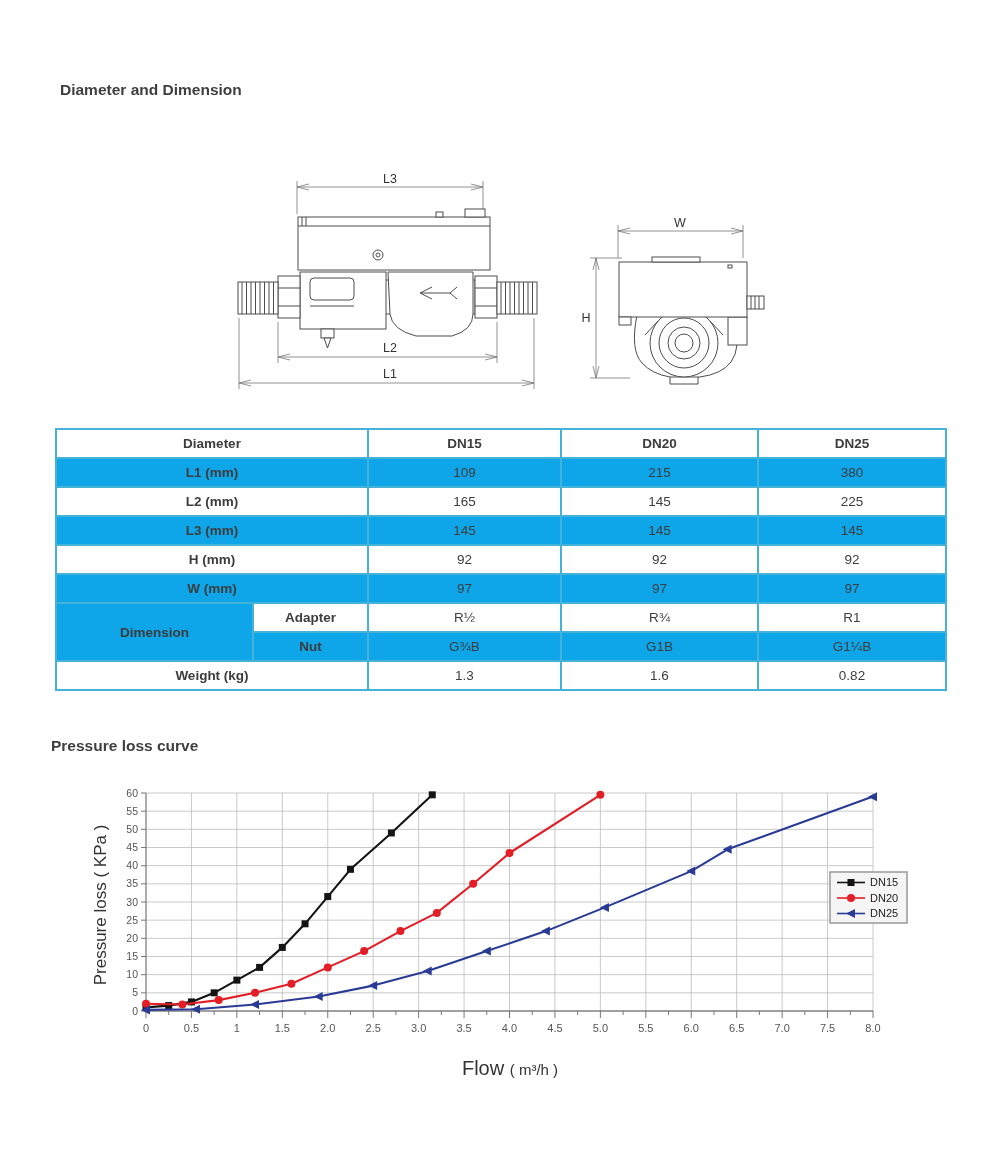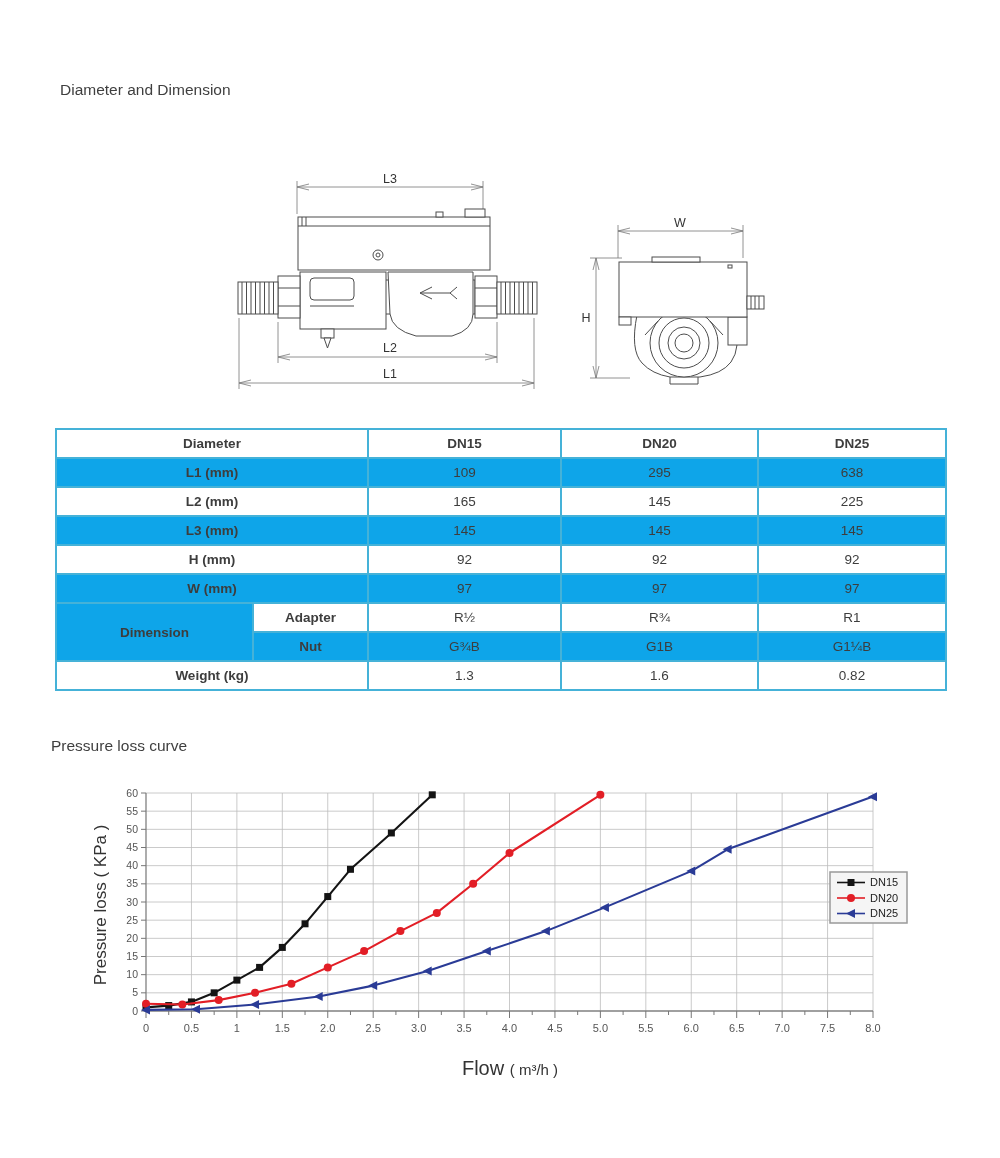--- a/index.html
+++ b/index.html
@@ -1,18 +1,18 @@
 <!DOCTYPE html>
 <html><head>
 <meta charset="utf-8">
 <style>
   html,body{margin:0;padding:0;background:#fff;}
   .page{position:relative;width:1000px;height:1158px;background:#fff;overflow:hidden;
         font-family:"Liberation Sans",sans-serif;color:#3d3d3d;}
-  .section-title{position:absolute;font-size:15.5px;font-weight:400;color:#3f3f3f;text-align:center;}
+  .section-title{position:absolute;font-size:15.5px;font-weight:700;color:#3f3f3f;text-align:center;}
   #title1{left:60px;top:81px;}
   #title2{left:51px;top:737px;}
   svg{position:absolute;}
   #draw-left{left:220px;top:160px;}
   #draw-right{left:570px;top:210px;}
   #chart{left:0;top:755px;}
   .dl{stroke:#4d4d4d;stroke-width:1;fill:none;}
   .dw{stroke:#4d4d4d;stroke-width:1;fill:#fff;}
   .dim{stroke:#777;stroke-width:0.8;fill:none;}
   .dimtxt{font-size:12.5px;fill:#333;}
@@ -116,22 +116,22 @@
     <tbody>
     <tr>
       <td colspan="2" class="b">Diameter</td>
       <td class="b">DN15</td>
       <td class="b">DN20</td>
       <td class="b">DN25</td>
     </tr>
     <tr>
       <td colspan="2" class="b blue">L1 (mm)</td>
       <td class="blue">109</td>
-      <td class="blue">295</td>
-      <td class="blue">638</td>
+      <td class="blue">215</td>
+      <td class="blue">380</td>
     </tr>
     <tr>
       <td colspan="2" class="b">L2 (mm)</td>
       <td>165</td>
       <td>145</td>
       <td>225</td>
     </tr>
     <tr>
       <td colspan="2" class="b blue">L3 (mm)</td>
       <td class="blue">145</td>

